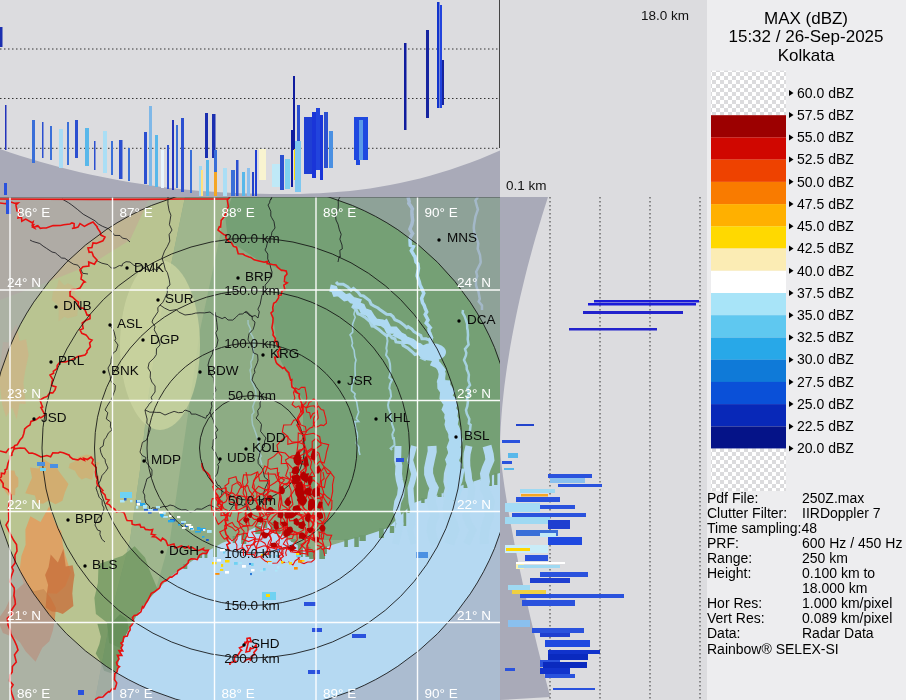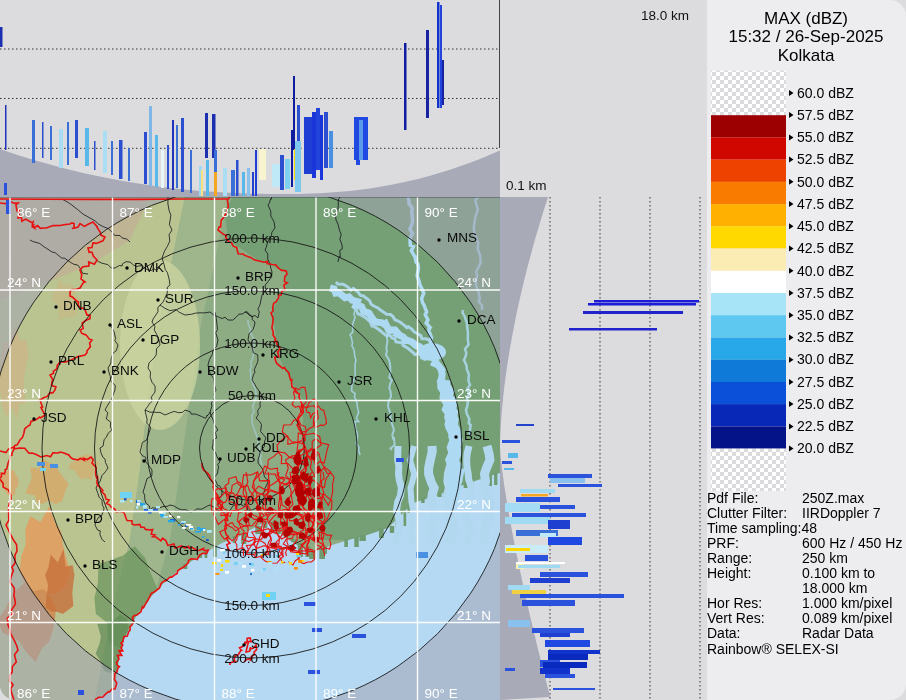--- a/index.html
+++ b/index.html
@@ -1,15 +1,15 @@
 <!DOCTYPE html>
 <html><head><meta charset="utf-8">
 <style>
 html,body{margin:0;padding:0;background:#dcdcdf;}
-#page{position:relative;width:906px;height:700px;overflow:hidden;font-family:"Liberation Sans",sans-serif;border-radius:16px;}
+#page{position:relative;width:906px;height:700px;overflow:hidden;font-family:"Liberation Sans",sans-serif;}
 text{font-family:"Liberation Sans",sans-serif;}
 </style></head>
 <body>
 <div id="page">
 <svg width="906" height="700" viewBox="0 0 906 700">
 <defs>
 <clipPath id="mapclip">
           <rect x="0" y="197" width="500" height="503"></rect>
         </clipPath>
 <pattern id="chk" width="8" height="8" patternUnits="userSpaceOnUse">

